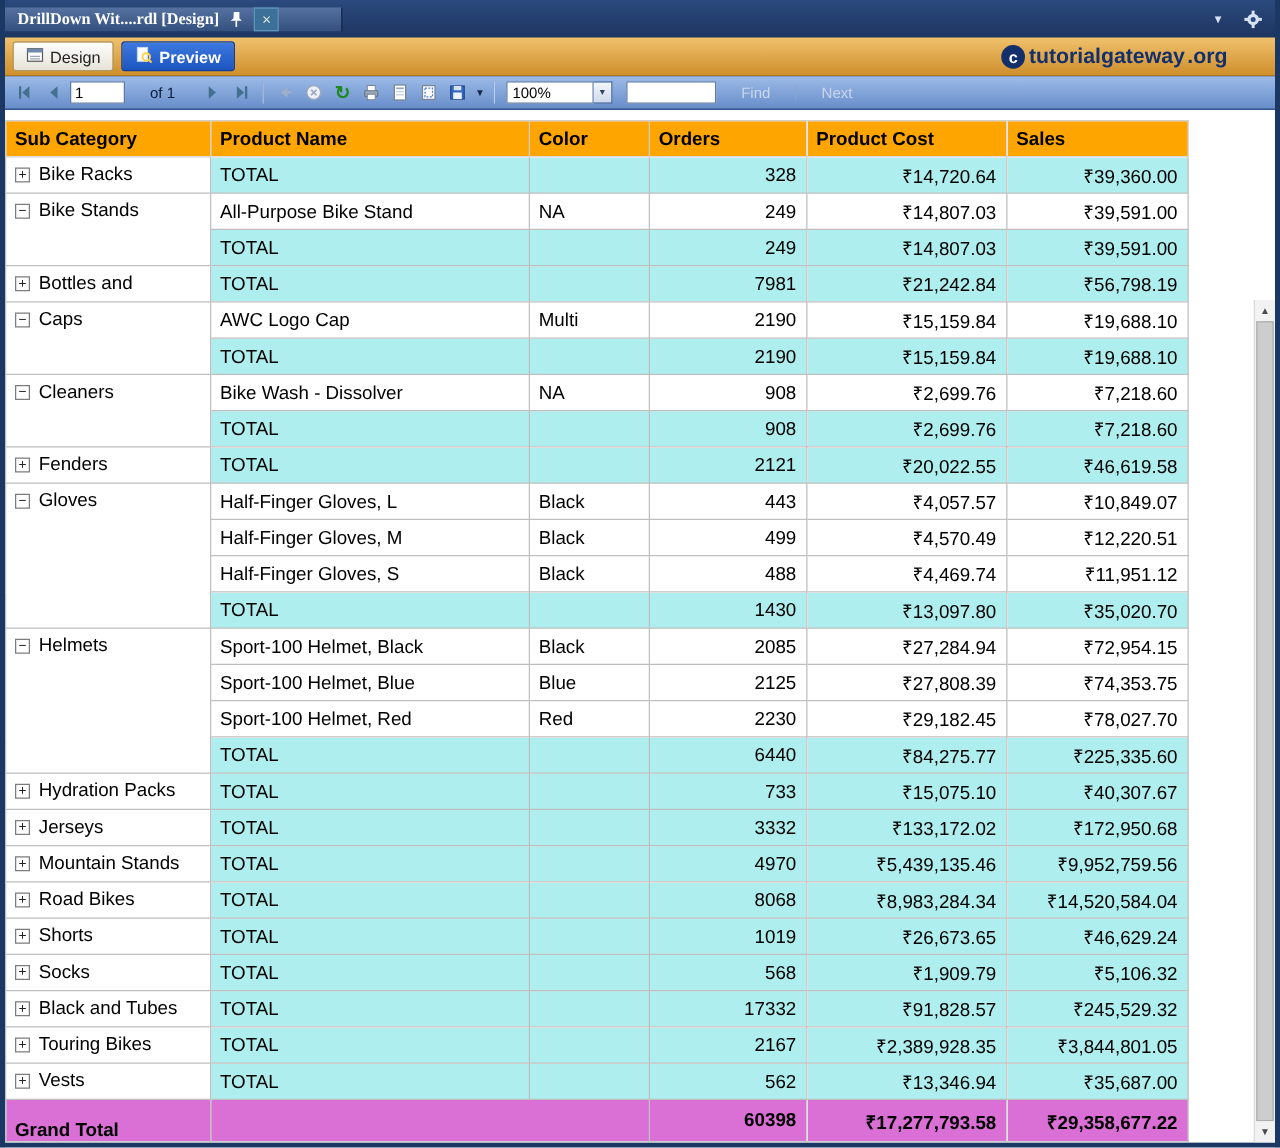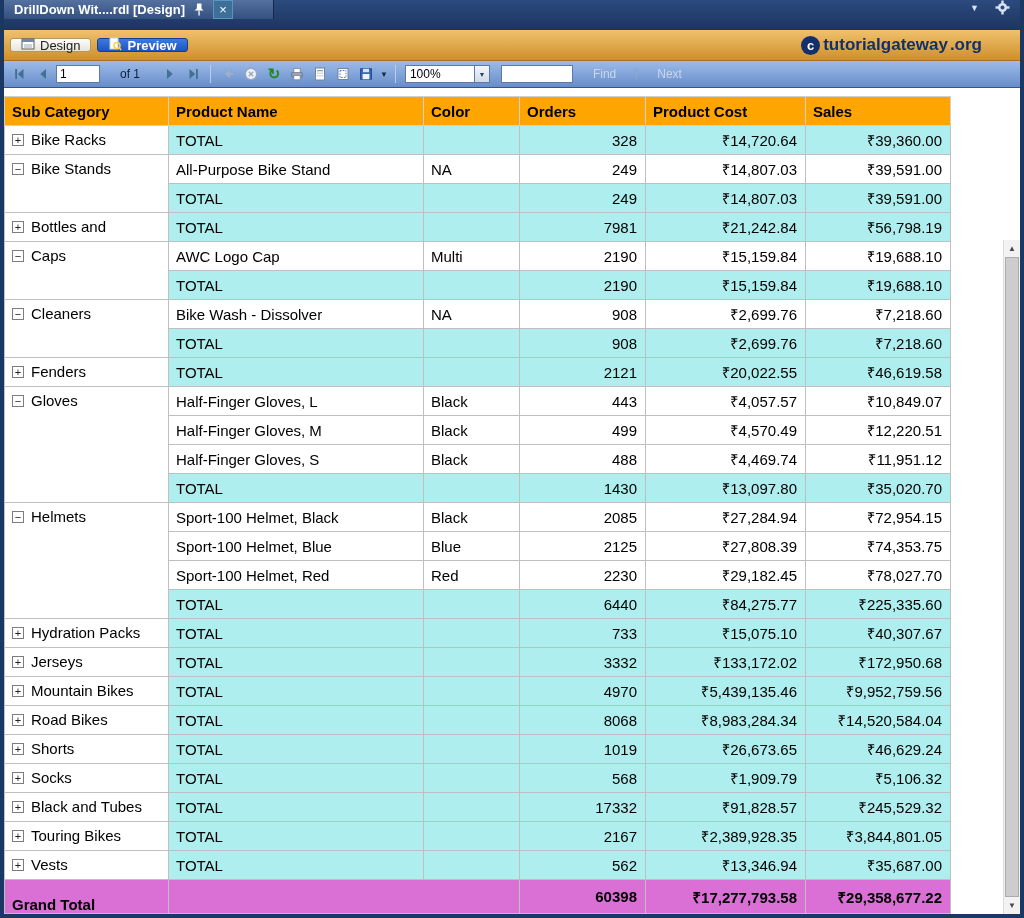--- a/index.html
+++ b/index.html
@@ -2,38 +2,38 @@
 <html style="--header-bg: #FFA500; --total-bg: #AFEEEE; --grand-bg: #DA70D6; --brand-navy: #14306B;"><head>
 <meta charset="utf-8">
 <style>
   * { margin:0; padding:0; box-sizing:border-box; }
   html,body { width:1024px; height:918px; overflow:hidden; font-family:"Liberation Sans",sans-serif; }
   .window { width:1024px; height:918px; display:flex; flex-direction:column;
             border:4px solid #1b3764; border-top:none; background:#1b3764; }
 
   
   .titlebar { height:30px; min-height:30px; background:linear-gradient(#2c4a7e,#1d3560);
-              display:flex; align-items:flex-start; margin:-0px -0px 0 -0px; }
+              display:flex; align-items:center; margin:-0px -0px 0 -0px;font-family:Liberation Serif, serif; }
   .title-tab { width:270px; background:linear-gradient(#54719f,#33507f);
                display:flex; align-items:center; padding:0 6px 0 10px; gap:7px;
                border-right:1px solid #16294a; }
   .title-text { color:#ffffff; font-size:13px; font-weight:bold; white-space:nowrap; }
   .pin-btn { display:flex; align-items:center; }
   .close-btn { width:20px; height:19px; background:#3d7099; border:1px solid #5e93bd;
                color:#fff; font-size:13px; line-height:17px; text-align:center; }
   .title-rest { flex:1; display:flex; align-items:center; justify-content:flex-end;
                 gap:16px; padding-right:10px; color:#d7e2f2; }
   .chevron-glyph { font-size:9px; }
   .gear-wrap { display:flex; align-items:center; }
 
   
   .tabbar { height:31px; min-height:31px; background:linear-gradient(#f0c16d,#cf8f2c);
             border-bottom:1px solid #a8721e; display:flex; align-items:center;
             padding:0 6px; gap:6px; }
-  .tab { height:14px; border-radius:3px; display:flex; align-items:center; gap:5px;
+  .tab { height:24px; border-radius:3px; display:flex; align-items:center; gap:5px;
          padding:0 10px; font-size:13px; }
   .tab-design { background:linear-gradient(#fdfdfd,#e7e3d8); border:1px solid #b09a62; color:#222; }
   .tab-preview { background:linear-gradient(#3c79e0,#1c55c0); border:1px solid #123f92;
                  color:#fff; font-weight:bold; }
   .brand { margin-left:auto; display:flex; align-items:center; gap:2px; padding-right:32px; }
   .brand-circle { width:19px; height:19px; border-radius:50%; background:var(--brand-navy,#14306b);
                   color:#fff; font-weight:bold; font-size:13px; display:flex;
                   align-items:center; justify-content:center; margin-right:1px; }
   .brand-name,.brand-tld { color:var(--brand-navy,#14306b); font-weight:bold; font-size:17px; }
 
@@ -386,21 +386,21 @@
             </tr>
             <tr>
               <td class="subcat" rowspan="1"><span class="toggle">+</span><span>Jerseys</span></td>
               <td class="pname t">TOTAL</td>
               <td class="color t"></td>
               <td class="num t">3332</td>
               <td class="num t">₹133,172.02</td>
               <td class="num t">₹172,950.68</td>
             </tr>
             <tr>
-              <td class="subcat" rowspan="1"><span class="toggle">+</span><span>Mountain Bikes</span></td>
+              <td class="subcat" rowspan="1"><span class="toggle">+</span><span>Mountain Stands</span></td>
               <td class="pname t">TOTAL</td>
               <td class="color t"></td>
               <td class="num t">4970</td>
               <td class="num t">₹5,439,135.46</td>
               <td class="num t">₹9,952,759.56</td>
             </tr>
             <tr>
               <td class="subcat" rowspan="1"><span class="toggle">+</span><span>Road Bikes</span></td>
               <td class="pname t">TOTAL</td>
               <td class="color t"></td>

